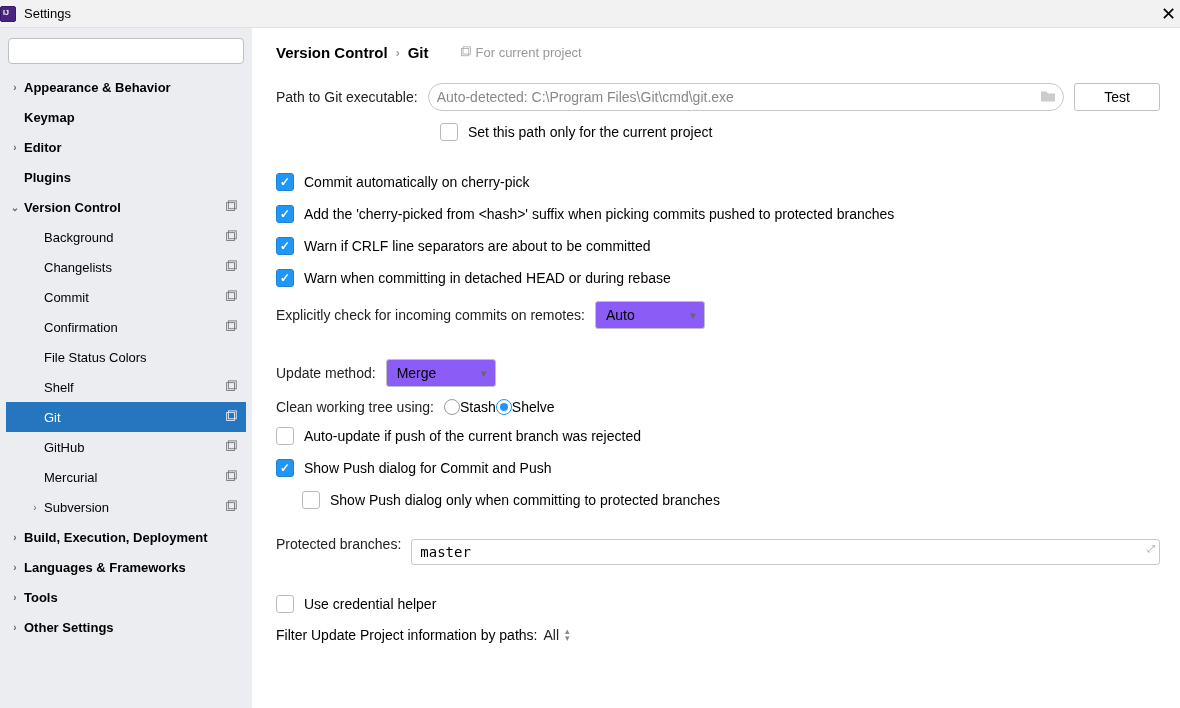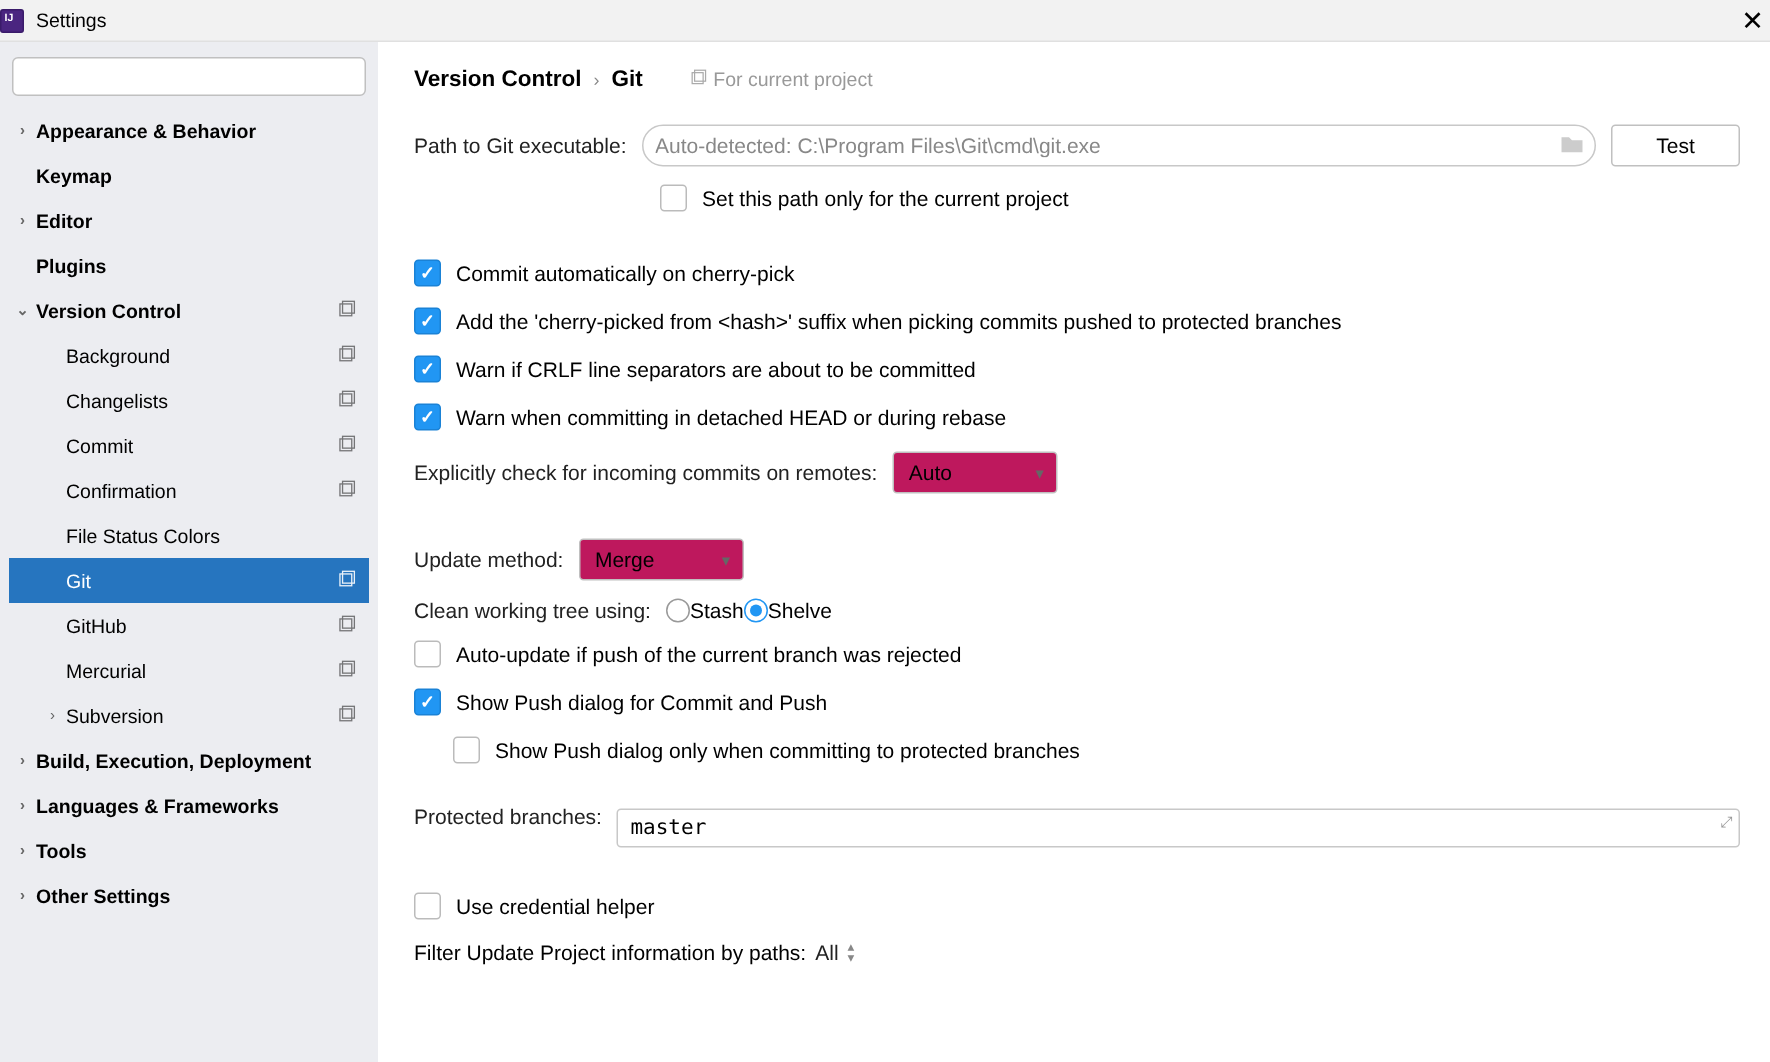--- a/index.html
+++ b/index.html
@@ -190,21 +190,21 @@
 .chk.checked::after {
   content: "✓";
   color: #fff;
   font-size: 12px;
   font-weight: bold;
 }
 .select {
   height: 28px;
   border: 1px solid #c0c0c0;
   border-radius: 3px;
-  background: #be185d;
+  background: #8b5cf6;
   padding: 0 26px 0 10px;
   font-size: 14px;
   position: relative;
   min-width: 100px;
   display: inline-flex;
   align-items: center;
   cursor: pointer;
 }
 .select::after {
   content: "▾";
@@ -325,20 +325,29 @@
           <span>Confirmation</span>
           <span class="badge">
             <svg width="14" height="14" viewBox="0 0 16 16">
               <rect x="3" y="3" width="9" height="9" fill="none" stroke="currentColor"></rect>
               <rect x="5" y="1" width="9" height="9" fill="none" stroke="currentColor"></rect>
             </svg>
           </span>
         </div>
         <div class="tree-item lvl1">
           <span>File Status Colors</span>
+        </div>
+        <div class="tree-item lvl1">
+          <span>Shelf</span>
+          <span class="badge">
+            <svg width="14" height="14" viewBox="0 0 16 16">
+              <rect x="3" y="3" width="9" height="9" fill="none" stroke="currentColor"></rect>
+              <rect x="5" y="1" width="9" height="9" fill="none" stroke="currentColor"></rect>
+            </svg>
+          </span>
         </div>
         <div class="tree-item lvl1 selected">
           <span>Git</span>
           <span class="badge">
             <svg width="14" height="14" viewBox="0 0 16 16">
               <rect x="3" y="3" width="9" height="9" fill="none" stroke="currentColor"></rect>
               <rect x="5" y="1" width="9" height="9" fill="none" stroke="currentColor"></rect>
             </svg>
           </span>
         </div>

